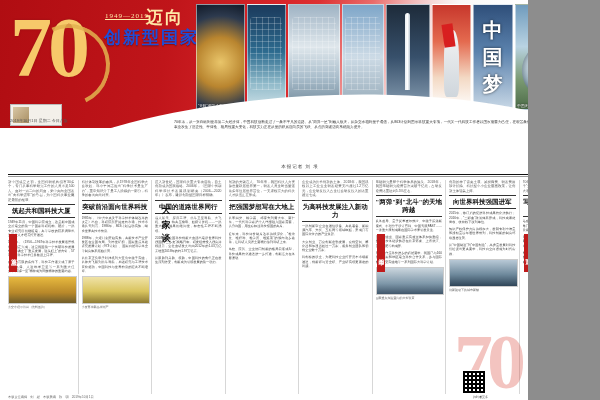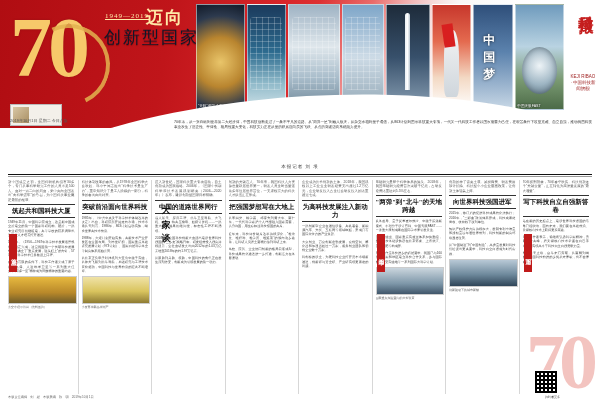--- a/index.html
+++ b/index.html
@@ -8,24 +8,25 @@
     background: #8d8d8d;
   }
   body {
     width: 600px;
     height: 400px;
     overflow: hidden;
     font-family: "Liberation Sans", sans-serif;
   }
   .page {
     position: relative;
-    width: 600px;
+    width: 512px;
     height: 400px;
     background: #ffffff;
     overflow: hidden;
+    padding-left: 16px;
   }
 
   
   .banner {
     position: absolute;
     left: 0; top: 0;
     width: 600px; height: 128px;
     background: #ffffff;
     overflow: hidden;
   }
@@ -90,23 +91,23 @@
     left: 146px; top: 6px;
     color: #ffe9a8;
     font-family: "Liberation Serif", serif;
     font-weight: bold;
     font-size: 17px;
     letter-spacing: 2px;
   }
   .banner-title2 {
     position: absolute;
     left: 104px; top: 26px;
-    color: #0f172a;
-    font-family: "Liberation Serif", serif;
-    font-weight: normal;
+    color: #1d4ed8;
+    font-family: "Liberation Serif", serif;
+    font-weight: bold;
     font-size: 17px;
     letter-spacing: 2px;
     text-shadow: 0 1px 1px rgba(90,0,0,.5);
   }
   .masthead {
     position: absolute;
     right: 6px; top: 4px;
     color: #c51f1f;
     font-family: "Liberation Serif", serif;
     font-weight: bold;
@@ -189,21 +190,21 @@
     width: 40%; height: 64%;
     background: linear-gradient(180deg,#f3f3f3,#cfd6dc);
     border-radius: 40% 40% 18% 18%;
   }
   .ph-seal {
     position: absolute; left: 50%; top: 50%;
     transform: translate(-50%,-50%);
     color: #fff;
     font-family: "Liberation Serif", serif;
     font-weight: bold;
-    font-size: 12px;
+    font-size: 20px;
     letter-spacing: 1px;
     text-shadow: 0 0 3px rgba(0,0,0,.7);
   }
   .stamp-box {
     position: absolute;
     left: 10px; top: 104px;
     width: 50px; height: 20px;
     border: 1px solid #bbb;
     background: #f3f0ea;
   }

